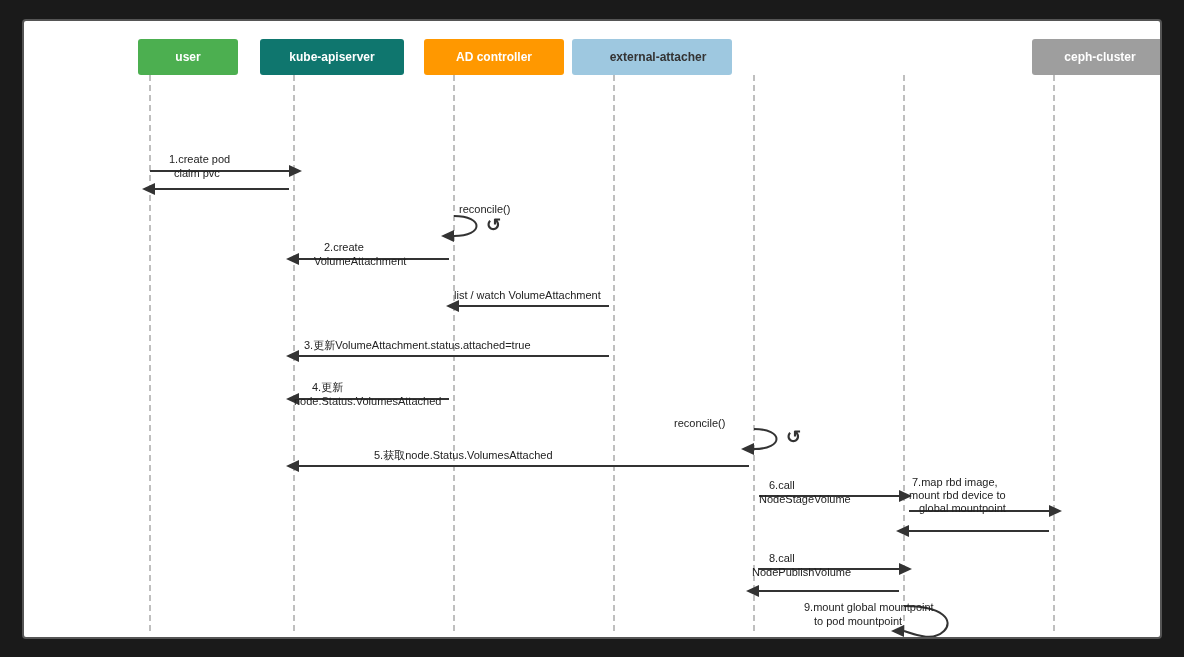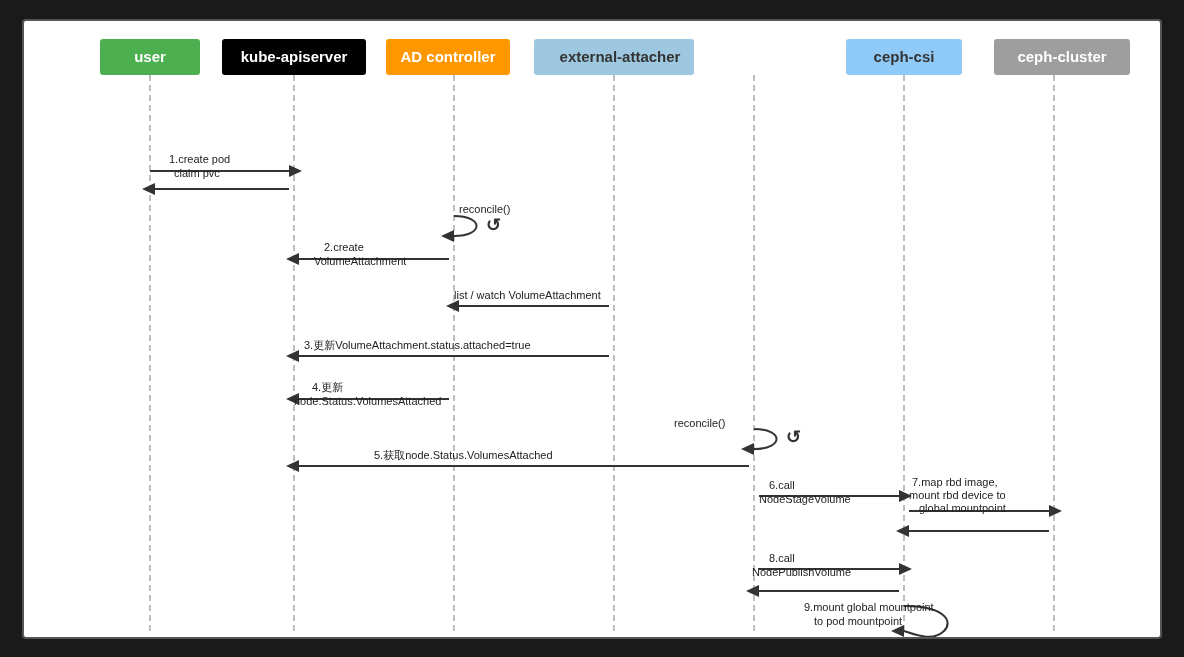--- a/index.html
+++ b/index.html
@@ -22,25 +22,26 @@
     }
     
     .lifeline-box {
       position: absolute;
       top: 18px;
       height: 36px;
       display: flex;
       align-items: center;
       justify-content: center;
       border-radius: 3px;
-      font-size: 15px;
+      font-size: 12px;
       font-weight: bold;
       color: #fff;
       white-space: nowrap;
       padding: 0 8px;
+      margin-left: 38px;
     }
     svg.arrows-svg {
       position: absolute;
       top: 0;
       left: 0;
       width: 100%;
       height: 100%;
       pointer-events: none;
     }
   </style>
@@ -129,28 +130,25 @@
 
     <path d="M880,585 C920,585 930,600 920,610 C910,620 895,615 880,610" stroke="#333" stroke-width="2" fill="none"></path>
     <polygon points="880,604 867,610 880,616" fill="#333"></polygon>
     <text x="780" y="590" font-size="11" fill="#222">9.mount global mountpoint</text>
     <text x="790" y="604" font-size="11" fill="#222">to pod mountpoint</text>
   </svg>
 
   <div class="lifeline-box" style="left: 76px; width: 100px; background: #4caf50;">
     <span>user</span>
   </div>
-  <div class="lifeline-box" style="left: 198px; width: 144px; background: #000000;">
+  <div class="lifeline-box" style="left: 198px; width: 144px; background: #0f766e;">
     <span>kube-apiserver</span>
   </div>
-  <div class="lifeline-box" style="left: 362px; width: 124px; background: #ff9800;">
+  <div class="lifeline-box" style="left: 362px; width: 140px; background: #ff9800;">
     <span>AD controller</span>
   </div>
   <div class="lifeline-box" style="left: 510px; width: 160px; background: #9ec8e0; color: #333; padding-left: 20px;">
     <span>external-attacher</span>
-  </div>
-  <div class="lifeline-box" style="left: 822px; width: 116px; background: #90caf9; color: #333;">
-    <span>ceph-csi</span>
   </div>
   <div class="lifeline-box" style="left: 970px; width: 136px; background: #9e9e9e;">
     <span>ceph-cluster</span>
   </div>
 </div>
 
 </body></html>

